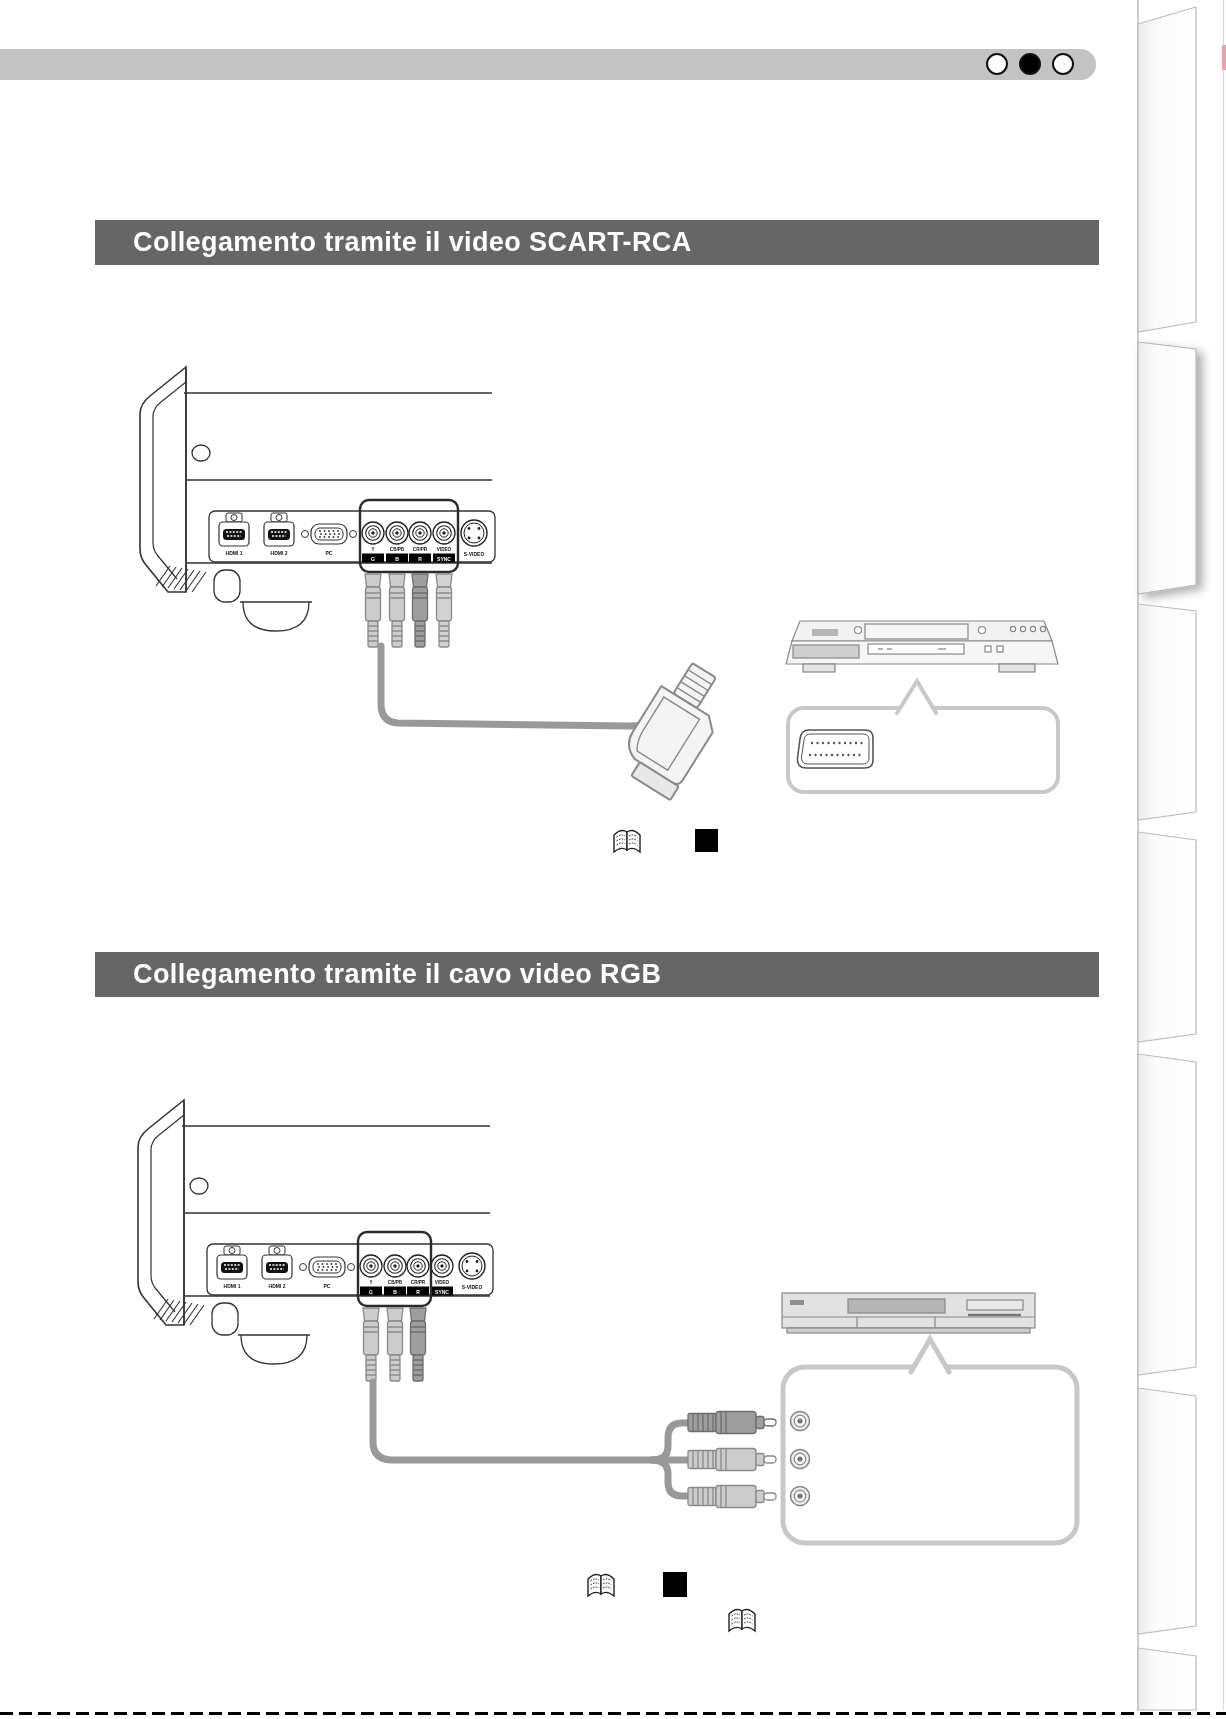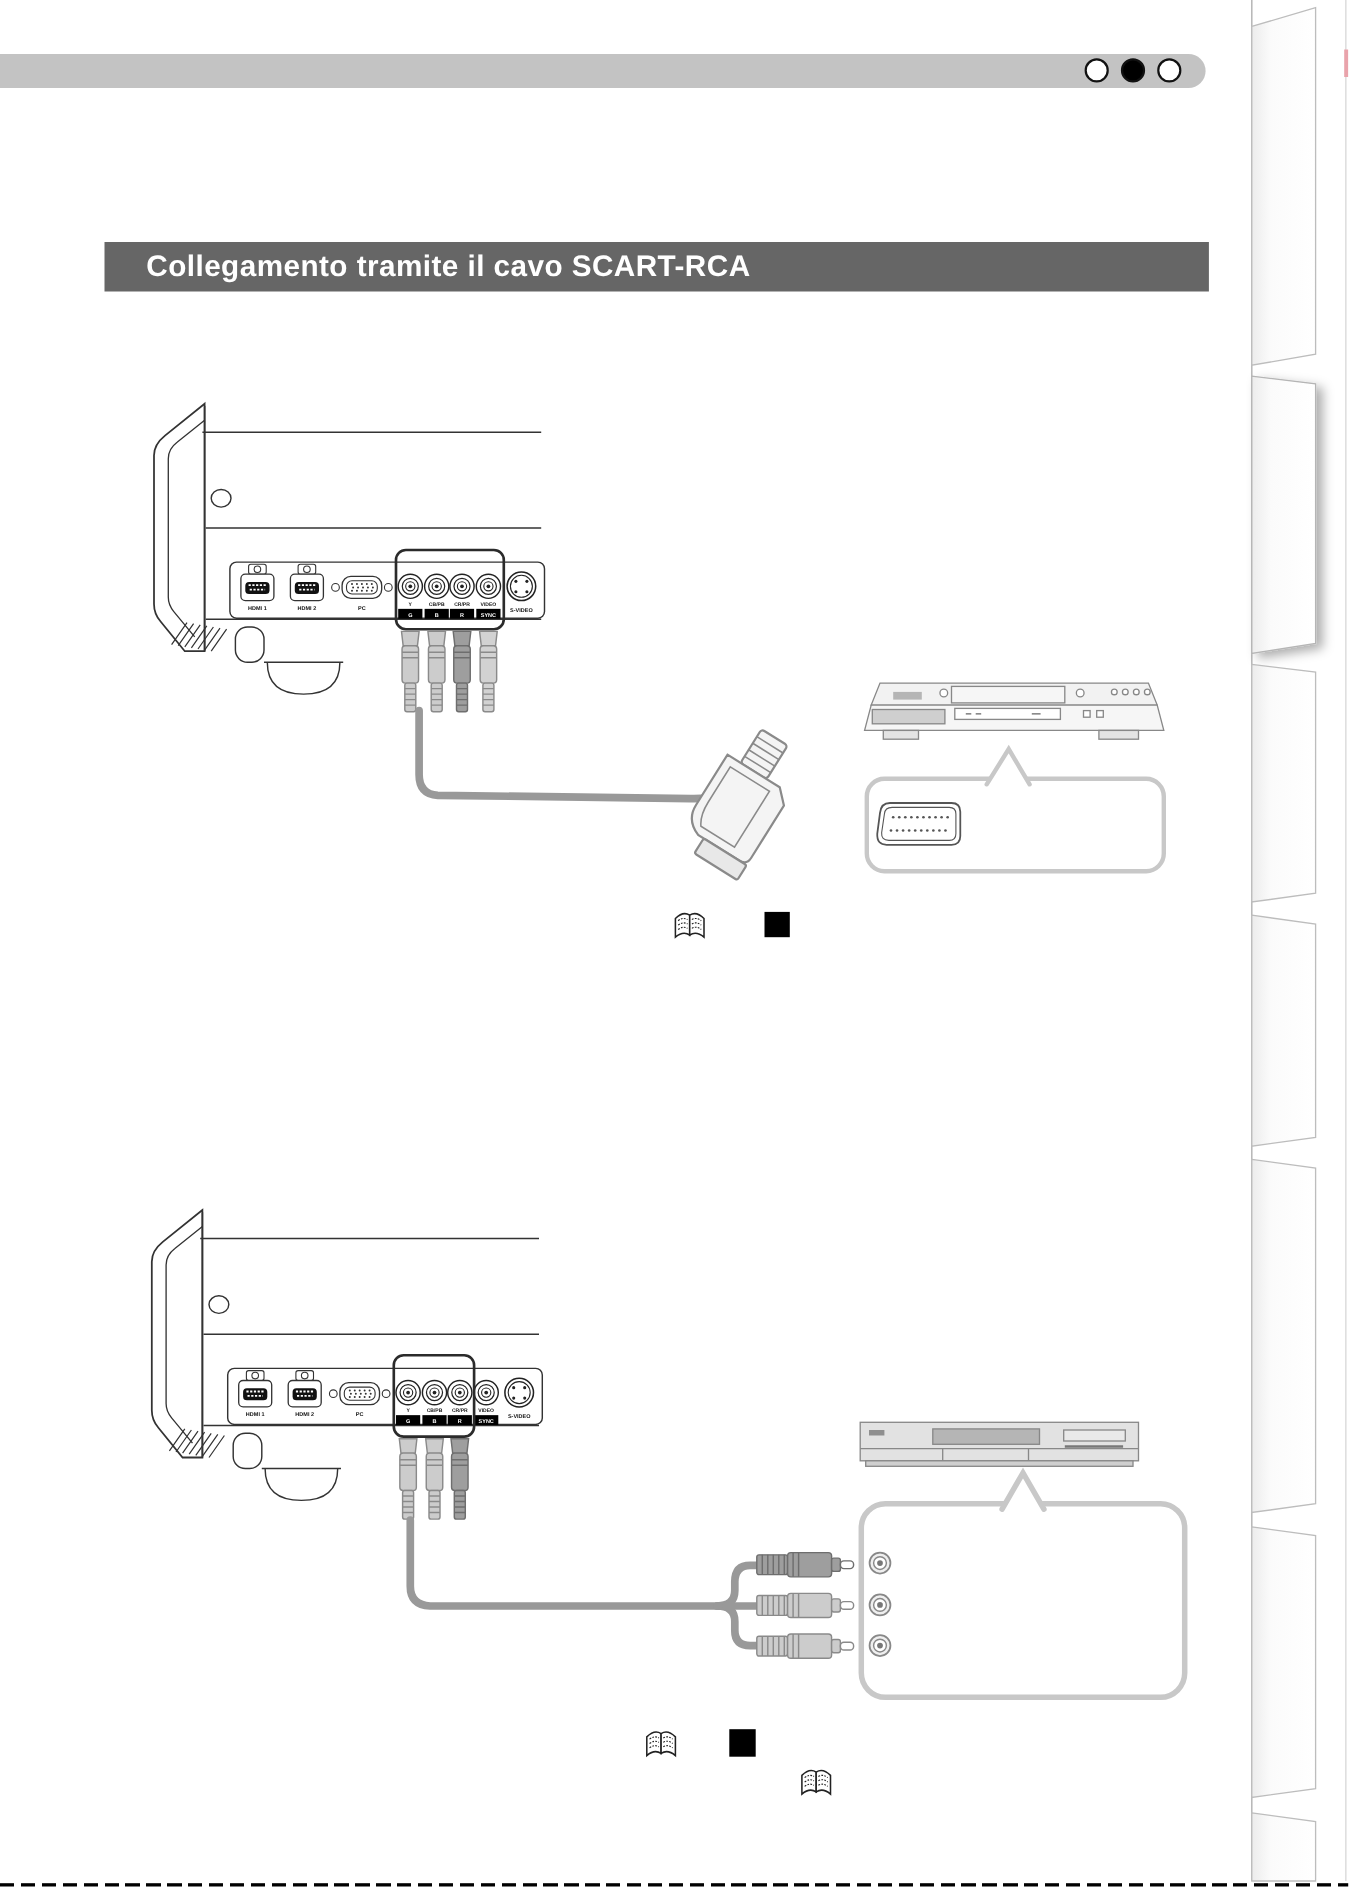--- a/index.html
+++ b/index.html
@@ -26,21 +26,24 @@
 <body>
 
 <div class="page">
 
   <div class="topbar"></div>
   <div class="dot" style="left:986px"></div>
   <div class="dot filled" style="left:1019px"></div>
   <div class="dot" style="left:1052px"></div>
 
   <div class="sechdr" style="top:220px">
-    <span>Collegamento tramite il cavo SCART-RCA</span>
+    <span>Collegamento tramite il video SCART-RCA</span>
+  </div>
+  <div class="sechdr" style="top:952px">
+    <span>Collegamento tramite il cavo video RGB</span>
   </div>
 
   <svg class="art" width="1226" height="1719" viewBox="0 0 1226 1719">
     <defs>
       <linearGradient id="tabg" x1="0" y1="0" x2="1" y2="0">
         <stop offset="0" stop-color="#ececec"></stop>
           <stop offset=".3" stop-color="#fbfbfb"></stop>
         <stop offset="1" stop-color="#ffffff"></stop>
       </linearGradient>
       <filter id="tabshadow" x="-30%" y="-10%" width="180%" height="130%">

